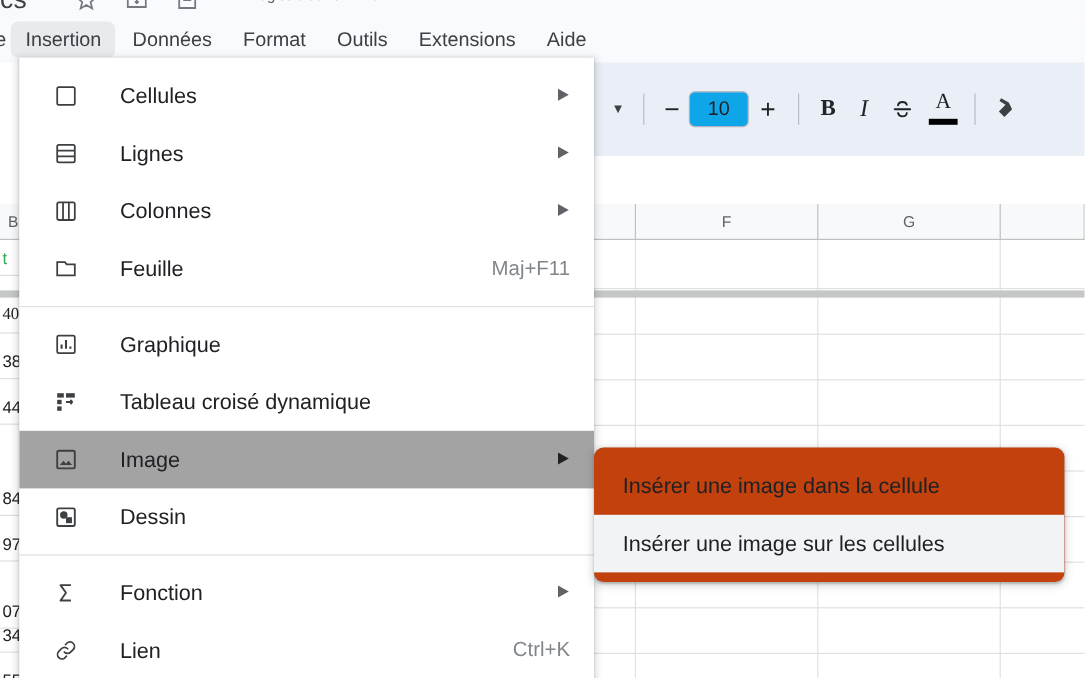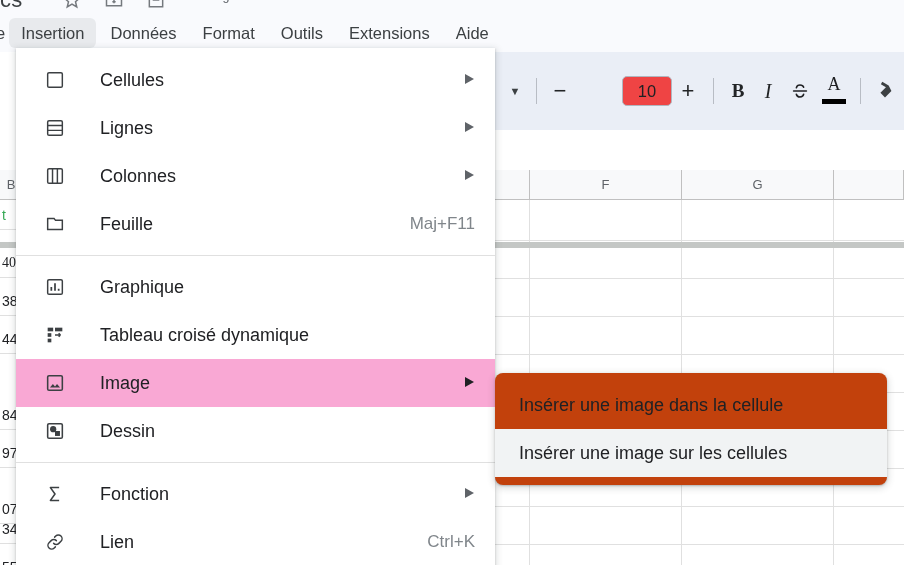--- a/index.html
+++ b/index.html
@@ -53,22 +53,22 @@
     display: flex; align-items: center;
   }
   .tb-sep { width: 1px; height: 26px; background: #b8bcc4; margin: 0 9px; flex: none; }
   .tb-btn {
     display: flex; align-items: center; justify-content: center;
     color: #222426; flex: none; height: 34px;
     font-size: 19px;
   }
   .fontsize-box {
     width: 50px; height: 30px; border: 1px solid #b0b6bf; border-radius: 5px;
-    background: #ef4444; display: flex; align-items: center; justify-content: center;
-    font-size: 16.5px; color: #202124; flex: none; margin-left: 48px;
+    background: #0ea5e9; display: flex; align-items: center; justify-content: center;
+    font-size: 16.5px; color: #202124; flex: none;
   }
   .tb-bold { font-weight: bold; font-size: 19px; font-family:"Liberation Serif", serif; }
   .tb-italic { font-style: italic; font-size: 20px; font-family:"Liberation Serif", serif; }
   .tb-text-color { position: relative; width: 26px; height: 30px; }
   .tb-text-color .glyph {
     position: absolute; left: 0; right: 0; top: -2px; text-align: center;
     font-size: 18px; font-family:"Liberation Serif", serif; color:#202124;
   }
   .tb-text-color .bar {
     position: absolute; left: 1px; bottom: 2px; width: 24px; height: 5px; background: #000;
@@ -110,21 +110,21 @@
   .menu-panel {
     position: absolute; left: 16px; top: 48px; width: 479px; height: 548px;
     background: #fff; border-radius: 0 0 8px 8px;
     box-shadow: 0 2px 6px 2px rgba(60,64,67,.15), 0 1px 2px rgba(60,64,67,.3);
     padding-top: 8px; overflow: hidden;
   }
   .mrow {
     position: relative; height: 48px; display: flex; align-items: center;
     padding: 0 20px 0 28px;
   }
-  .mrow.hl { background: #f9a8d4; }
+  .mrow.hl { background: #a3a3a3; }
   .mrow .micon {
     width: 26px; flex: none; display: flex; align-items: center; justify-content: flex-start;
     color: #3c4043;
   }
   .mrow .mlabel {
     flex: 1; font-size: 18px; color: #202124; padding-left: 30px; white-space: nowrap;
   }
   .mrow .maccel { font-size: 17px; color: #80868b; white-space: nowrap; }
   .mrow .marrow { font-size: 13px; color: #5f6368; line-height: 1; }
   .msep { height: 1px; background: #e0e0e0; margin: 7px 0; }

